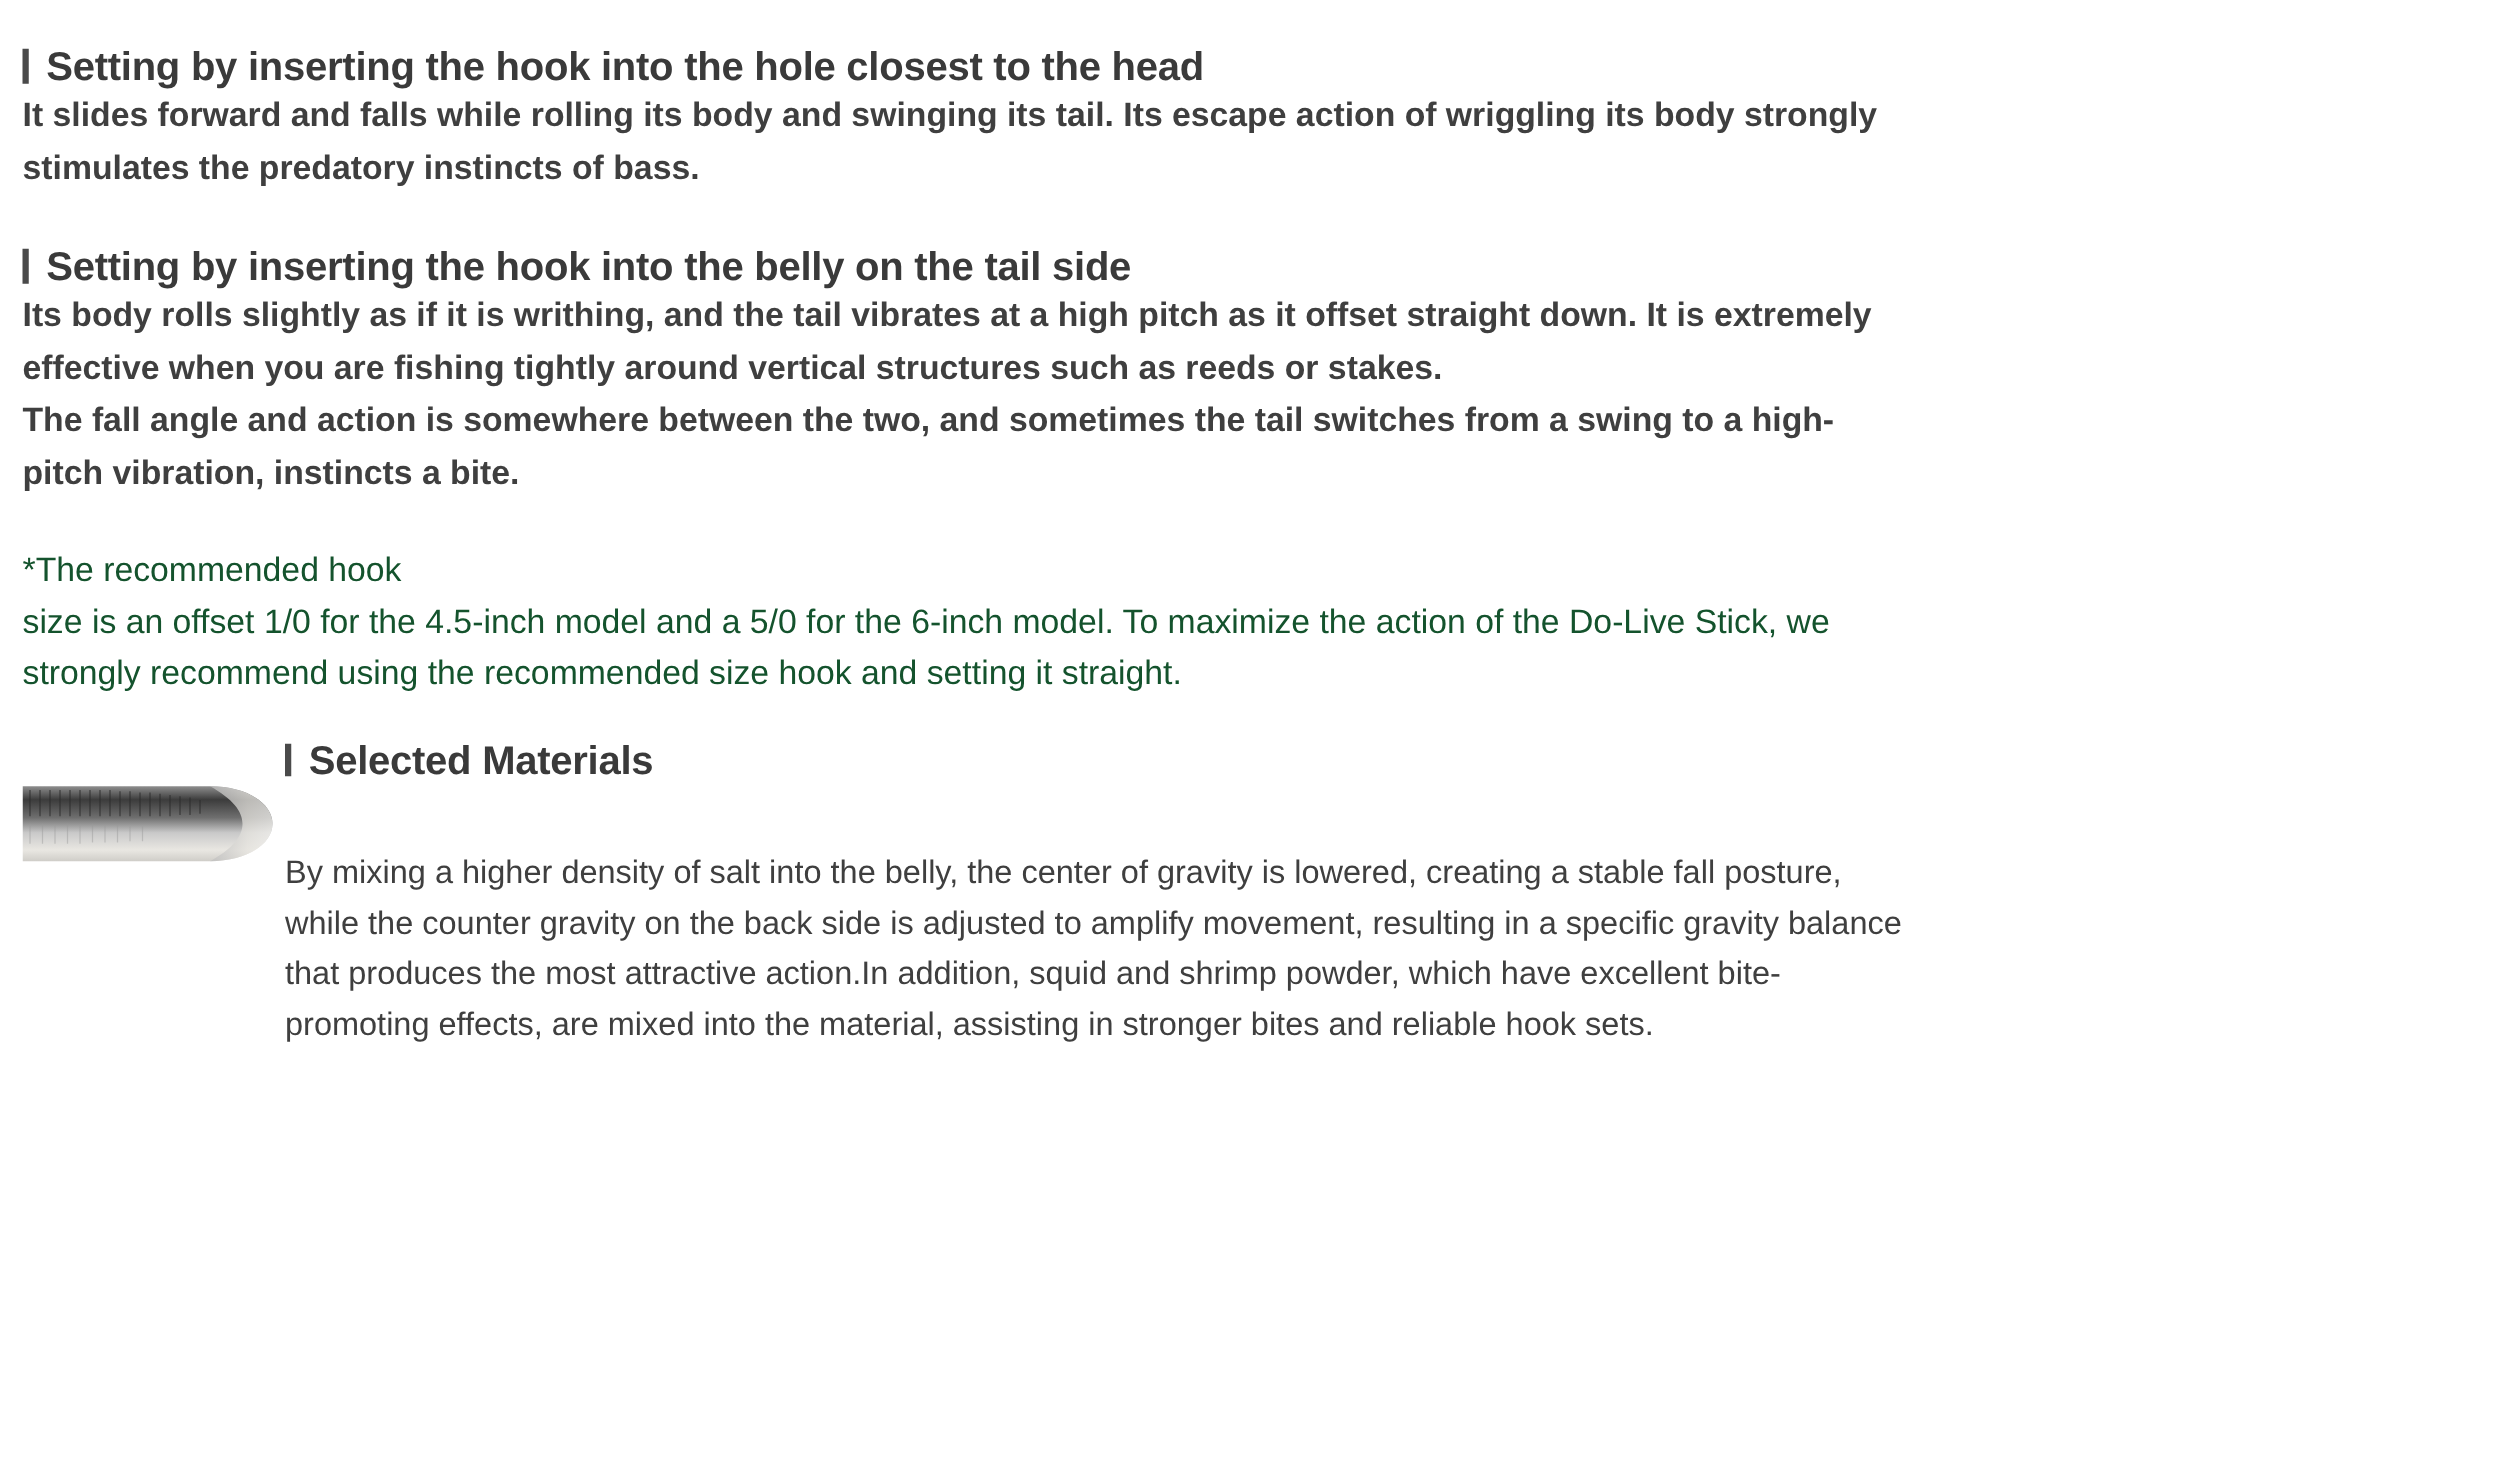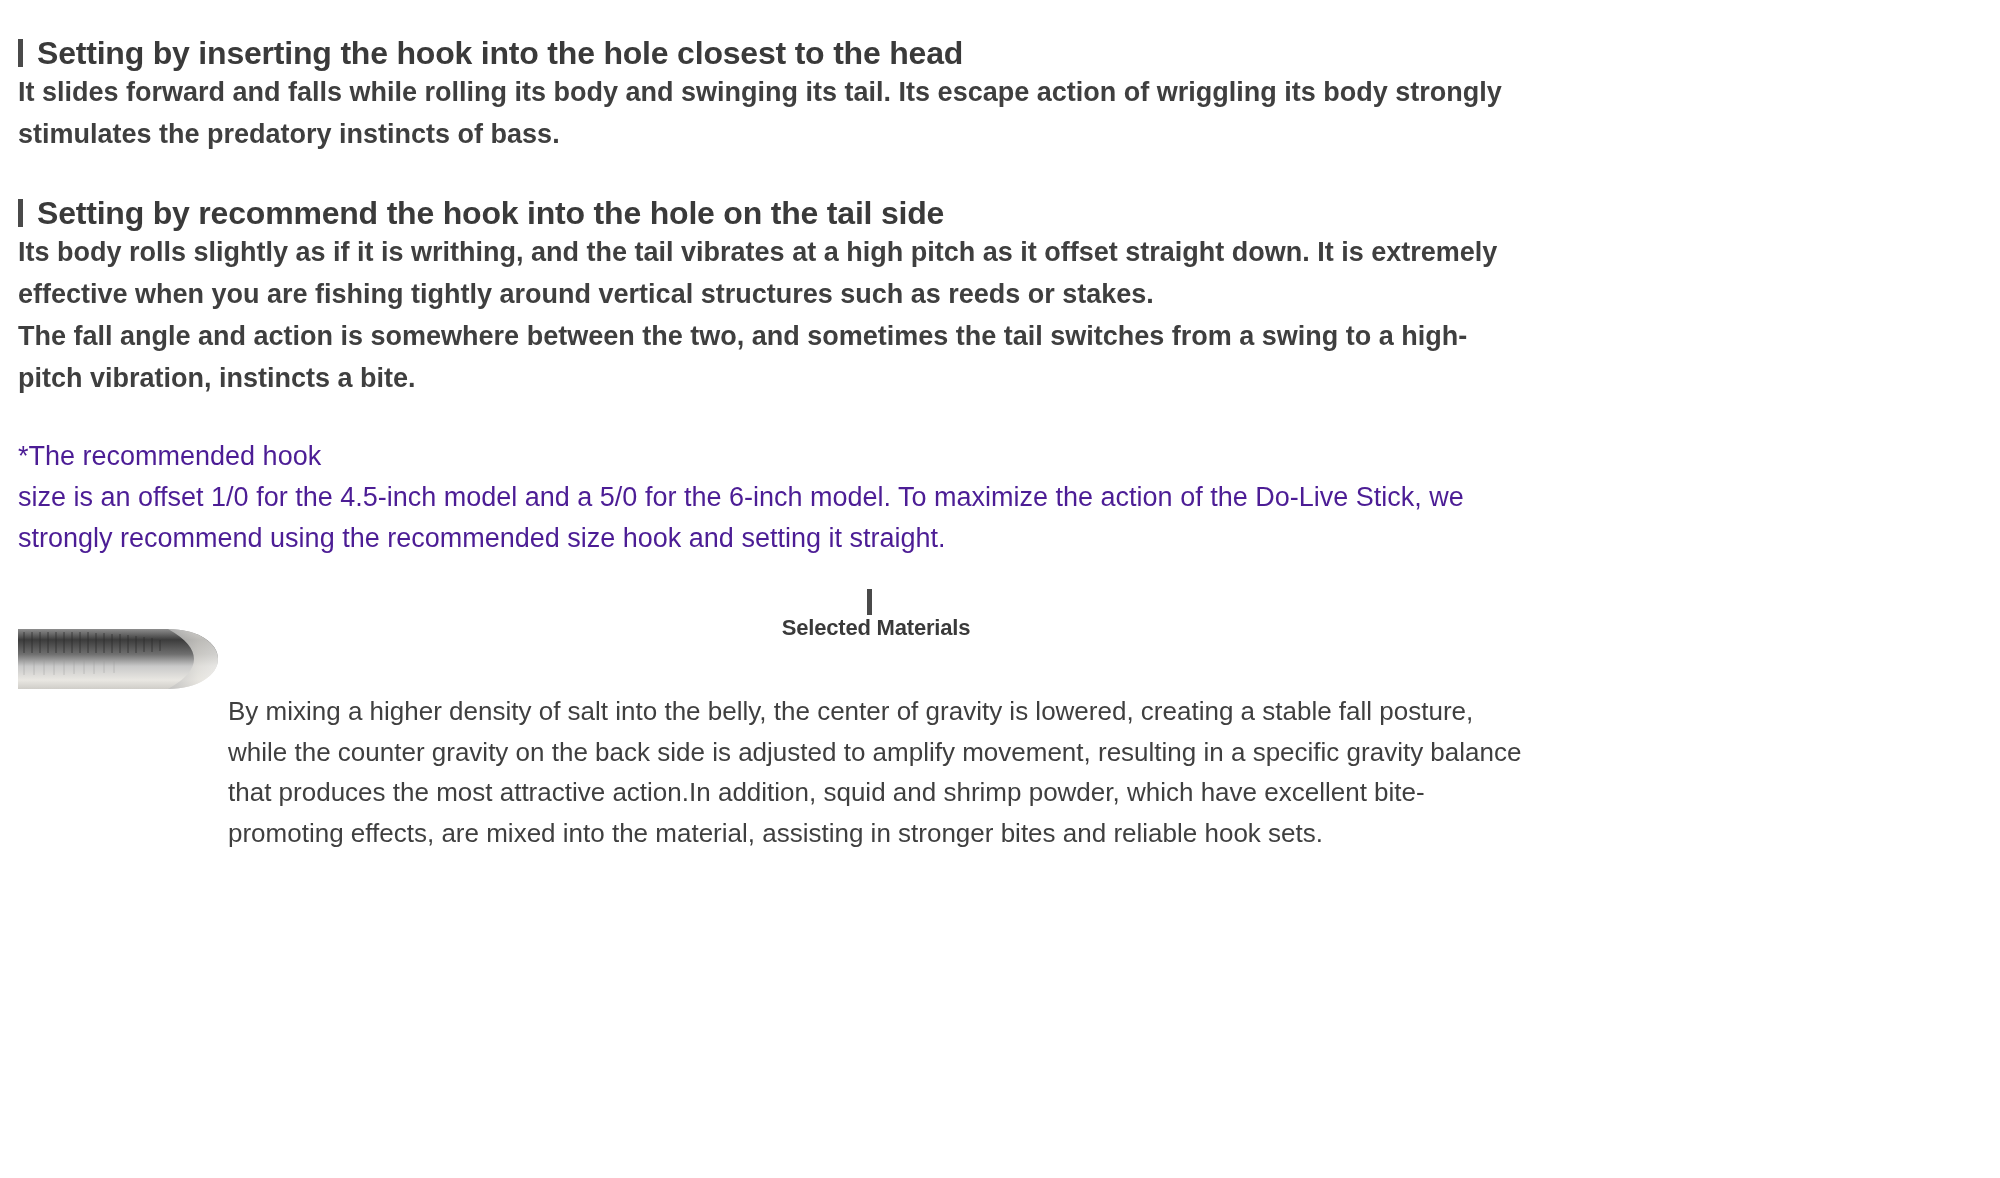--- a/index.html
+++ b/index.html
@@ -55,43 +55,42 @@
     margin: 0;
     max-width: 1960px;
     font-weight: bold;
   }
 
   .p-after-h1 { margin-top: 42px; }
   .p-after-h2 { margin-top: 48px; }
   .p-after-h3 { margin-top: 48px; }
 
   .note-block { margin-top: 36px; }
-  .note-block .line { font-size: 27px; line-height: 1.52; color: #4c1d95; }
+  .note-block .line { font-size: 27px; line-height: 1.52; color: #14532d; }
 
   
   .materials {
     position: relative;
     margin-top: 30px;
     min-height: 260px;
   }
   .lure-figure {
     position: absolute;
     left: 0;
     top: 30px;
     width: 210px;
     height: 80px;
   }
   .lure-svg { display: block; }
 
   .materials-inner {
     margin-left: 210px;
   }
   .materials-heading {
-    font-size: 22px;
-    flex-direction: column;
+    font-size: 32px;
   }
   .materials-heading .bar {
     height: 26px;
   }
   .materials-text {
     margin-top: 50px;
     font-size: 26px;
     line-height: 1.56;
     color: #3f3f3f;
   }
@@ -102,21 +101,21 @@
 <div class="page">
 
   <h2 class="heading h1-block">
     <span class="bar"></span>
     <span>Setting by inserting the hook into the hole closest to the head</span>
   </h2>
   <p class="body p-after-h1">It slides forward and falls while rolling its body and swinging its tail. Its escape action of wriggling its body strongly stimulates the predatory instincts of bass.</p>
 
   <h2 class="heading h2-block">
     <span class="bar"></span>
-    <span>Setting by recommend the hook into the hole on the tail side</span>
+    <span>Setting by inserting the hook into the belly on the tail side</span>
   </h2>
   <p class="body p-after-h2">Its body rolls slightly as if it is writhing, and the tail vibrates at a high pitch as it offset straight down. It is extremely effective when you are fishing tightly around vertical structures such as reeds or stakes.</p>
 
   <p class="body p-after-h3">The fall angle and action is somewhere between the two, and sometimes the tail switches from a swing to a high-pitch vibration, instincts a bite.</p>
 
   <div class="note-block">
     <div class="line">*The recommended hook</div>
     <div class="line">size is an offset 1/0 for the 4.5-inch model and a 5/0 for the 6-inch model. To maximize the action of the Do-Live Stick, we strongly recommend using the recommended size hook and setting it straight.</div>
   </div>
 

